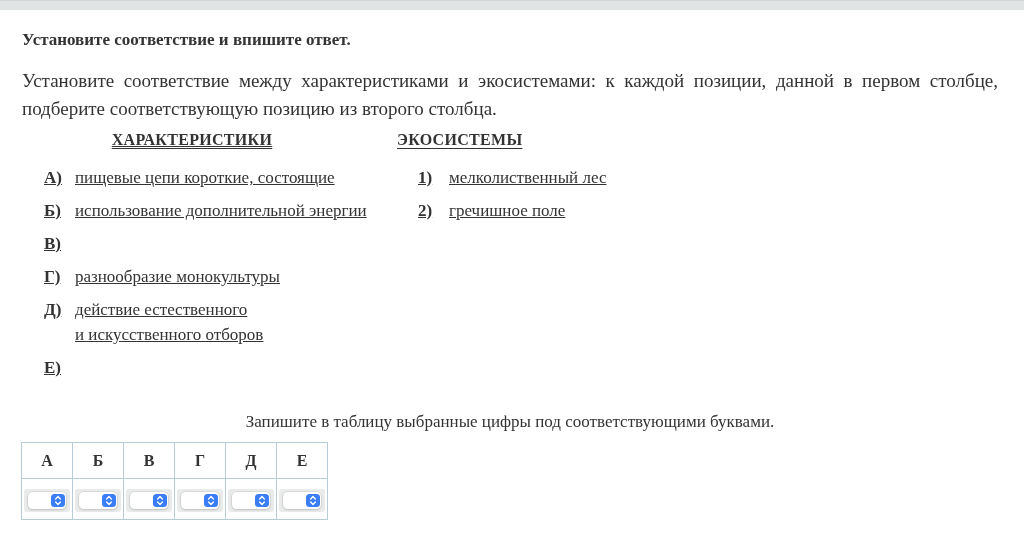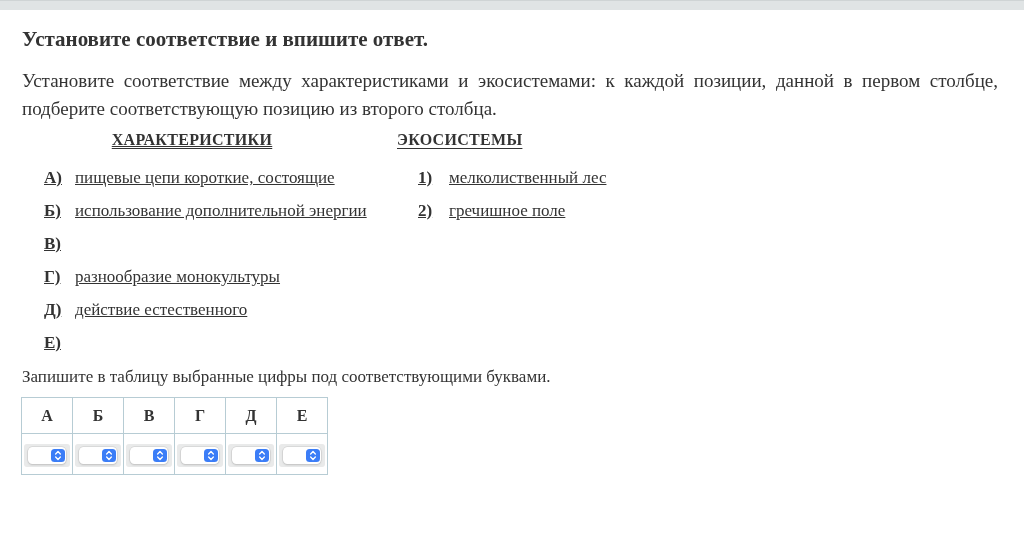--- a/index.html
+++ b/index.html
@@ -12,21 +12,21 @@
   }
   .top-band {
     height: 10px;
     background: #e0e4e5;
     border-top: 1px solid #cfd4d5;
   }
   .content { padding: 0 26px 0 22px; }
 
   .page-title {
     margin-top: 19px;
-    font-size: 21px;
+    font-size: 17px;
     font-weight: bold;
     line-height: 21px;
   }
   .instruction {
     margin-top: 17px;
     font-size: 19px;
     line-height: 28px;
     text-align: justify;
   }
 
@@ -55,23 +55,24 @@
     margin-bottom: 8px;
   }
   .item-label {
     font-weight: bold;
     width: 24px;
     flex: 0 0 24px;
     margin-right: 7px;
   }
 
   .footer-instruction {
-    margin-top: 1px;
+    margin-top: 21px;
     font-size: 17px;
     line-height: 25px;
+    text-align: center;
   }
 
   .answer-table {
     margin-top: 8px;
     margin-left: -1px;
     border-collapse: collapse;
   }
   .answer-table th, .answer-table td {
     border: 1px solid #b7ccd4;
     width: 51px;
@@ -144,21 +145,21 @@
         </div>
         <div class="item">
           <span class="item-label">В)</span>
         </div>
         <div class="item">
           <span class="item-label">Г)</span>
           <span class="item-text">разнообразие монокультуры</span>
         </div>
         <div class="item">
           <span class="item-label">Д)</span>
-          <span class="item-text"><span>действие естественного</span><br></span>
+          <span class="item-text"><span>действие естественного</span><br><span>и искусственного отборов</span></span>
         </div>
         <div class="item">
           <span class="item-label">Е)</span>
         </div>
       </div>
     </div>
 
     <div class="col-right">
       <div class="col-header">ЭКОСИСТЕМЫ</div>
       <div class="items">

